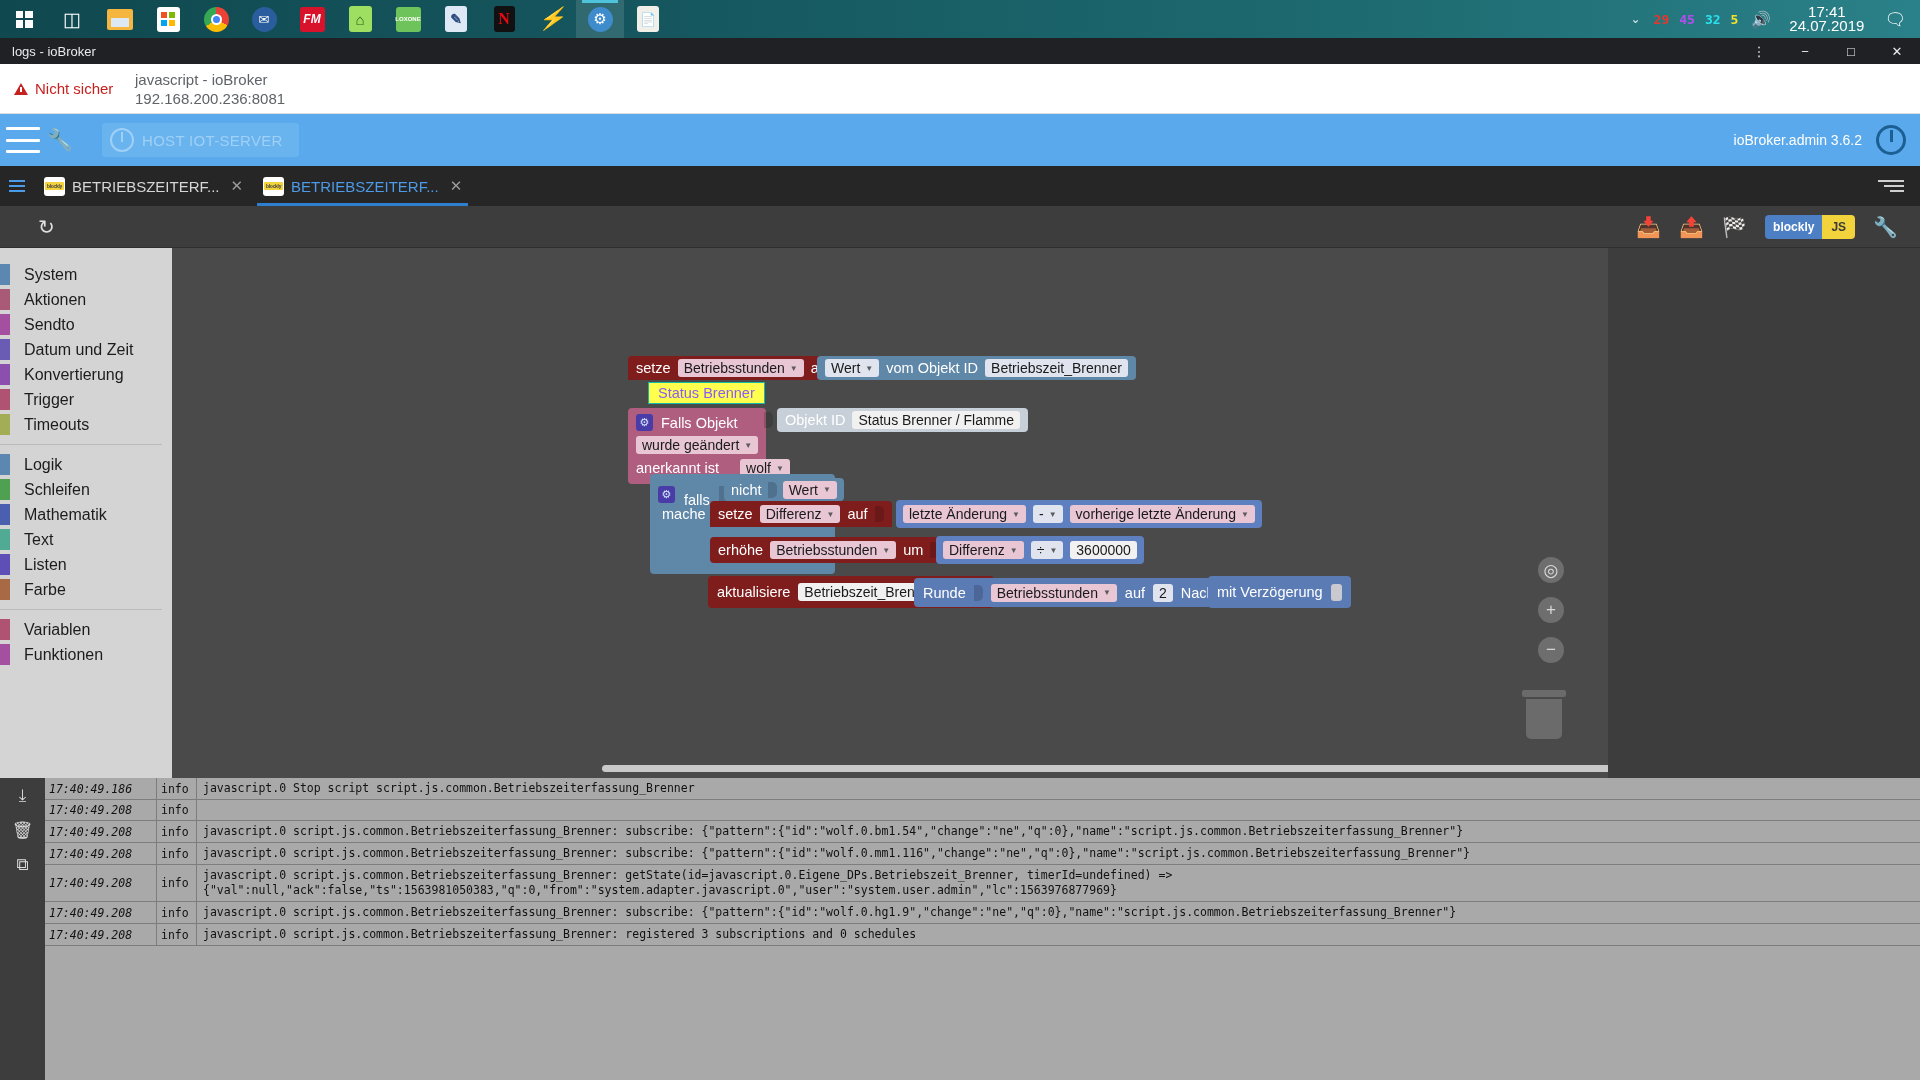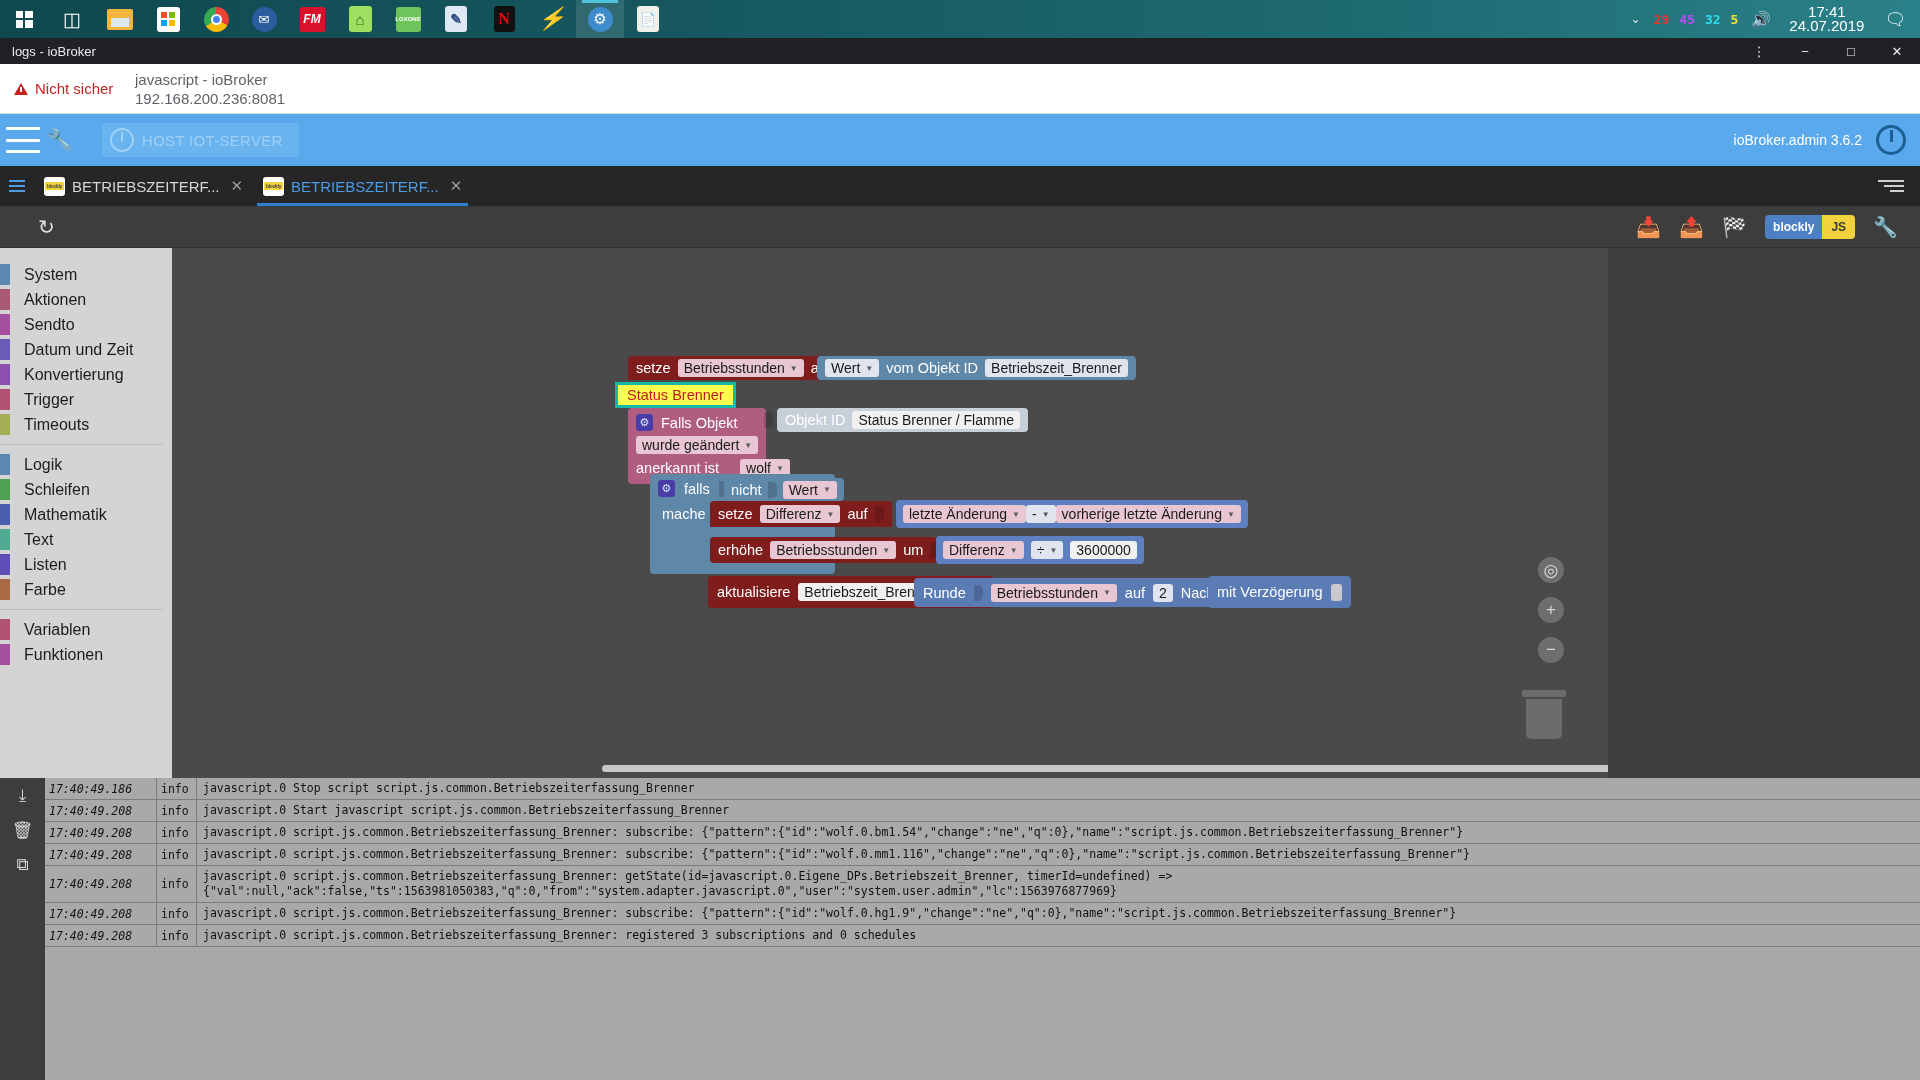--- a/index.html
+++ b/index.html
@@ -383,22 +383,22 @@
     </div>
     <div class="blk c-steel" style="left:645px; top:108px; height:24px; padding:0 8px; gap:7px;">
       <span class="field lt">
         <span>Wert</span>
           <span class="caret">▼</span>
       </span>
       <span>vom Objekt ID</span>
       <span class="field lt">Betriebszeit_Brenner</span>
     </div>
 
-    <div style="position:absolute;left:443px;top:134px;background:#ffff4d;border:3px solid #14b8a6;
-                padding:2px 9px;font-size:14.5px;color:#b91c1c;">
+    <div style="position:absolute;left:476px;top:134px;background:#ffff4d;border:1px solid #14b8a6;
+                padding:2px 9px;font-size:14.5px;color:#8b5cf6;">
       <span>Status Brenner</span>
     </div>
 
     <div class="blk c-rose2" style="left:456px; top:160px; width:138px; height:76px; align-items:flex-start; padding:6px 8px;
                 flex-direction:column; gap:5px; border-radius:4px;">
       <div style="display:flex;align-items:center;gap:8px;">
         <span class="gear">⚙</span>
         <span>Falls Objekt</span>
       </div>
       <span class="field">
@@ -416,21 +416,21 @@
     <span class="plug" style="position:absolute;left:592px;top:164px;"></span>
 
     <div class="blk c-grayblue" style="left:605px; top:160px; height:24px; padding:0 8px; gap:7px; color:#fff;">
       <span>Objekt ID</span>
       <span class="field wh">Status Brenner / Flamme</span>
     </div>
 
     <div class="blk c-steel" style="left:478px; top:226px; width:185px; height:100px; border-radius:4px;"></div>
     <div style="position:absolute;left:486px;top:232px;display:flex;align-items:center;gap:9px;">
       <span class="gear">⚙</span>
-      <span style="color:#fff;font-size:14.5px;">falls</span>
+      <span style="color:#fff;font-size:14.5px;margin-top:12px;">falls</span>
       <span class="plug"></span>
     </div>
     <div class="blk c-steel" style="left:552px; top:230px; height:23px; padding:0 7px; gap:6px; background:#5f87a8;">
       <span>nicht</span>
       <span class="plug"></span>
       <span class="field">
         <span>Wert</span>
           <span class="caret">▼</span>
       </span>
     </div>
@@ -438,21 +438,21 @@
 
     <div class="blk c-rose" style="left:538px; top:253px; height:26px; padding:0 8px; gap:7px; border-radius:4px 4px 0 0;">
       <span>setze</span>
       <span class="field">
         <span>Differenz</span>
           <span class="caret">▼</span>
       </span>
       <span>auf</span>
       <span class="plug"></span>
     </div>
-    <div class="blk c-blue2" style="left:724px; top:252px; height:28px; padding:0 7px; ">
+    <div class="blk c-blue2" style="left:724px; top:252px; height:28px; padding:0 7px; gap:7px;">
       <span class="field">
         <span>letzte Änderung</span>
           <span class="caret">▼</span>
       </span>
       <span class="field lt">
         <span>-</span>
           <span class="caret">▼</span>
       </span>
       <span class="field">
         <span>vorherige letzte Änderung</span>
@@ -529,21 +529,20 @@
   </div>
   <div class="logtable">
     <div class="logrow">
       <span class="lc-time">17:40:49.186</span>
       <span class="lc-lvl">info</span>
       <span class="lc-msg">javascript.0 Stop script script.js.common.Betriebszeiterfassung_Brenner</span>
     </div>
     <div class="logrow">
       <span class="lc-time">17:40:49.208</span>
       <span class="lc-lvl">info</span>
-      <span class="lc-msg">javascript.0 Start javascript script.js.common.Betriebszeiterfassung_Brenner</span>
     </div>
     <div class="logrow">
       <span class="lc-time">17:40:49.208</span>
       <span class="lc-lvl">info</span>
       <span class="lc-msg">javascript.0 script.js.common.Betriebszeiterfassung_Brenner: subscribe: {"pattern":{"id":"wolf.0.bm1.54","change":"ne","q":0},"name":"script.js.common.Betriebszeiterfassung_Brenner"}</span>
     </div>
     <div class="logrow">
       <span class="lc-time">17:40:49.208</span>
       <span class="lc-lvl">info</span>
       <span class="lc-msg">javascript.0 script.js.common.Betriebszeiterfassung_Brenner: subscribe: {"pattern":{"id":"wolf.0.mm1.116","change":"ne","q":0},"name":"script.js.common.Betriebszeiterfassung_Brenner"}</span>

